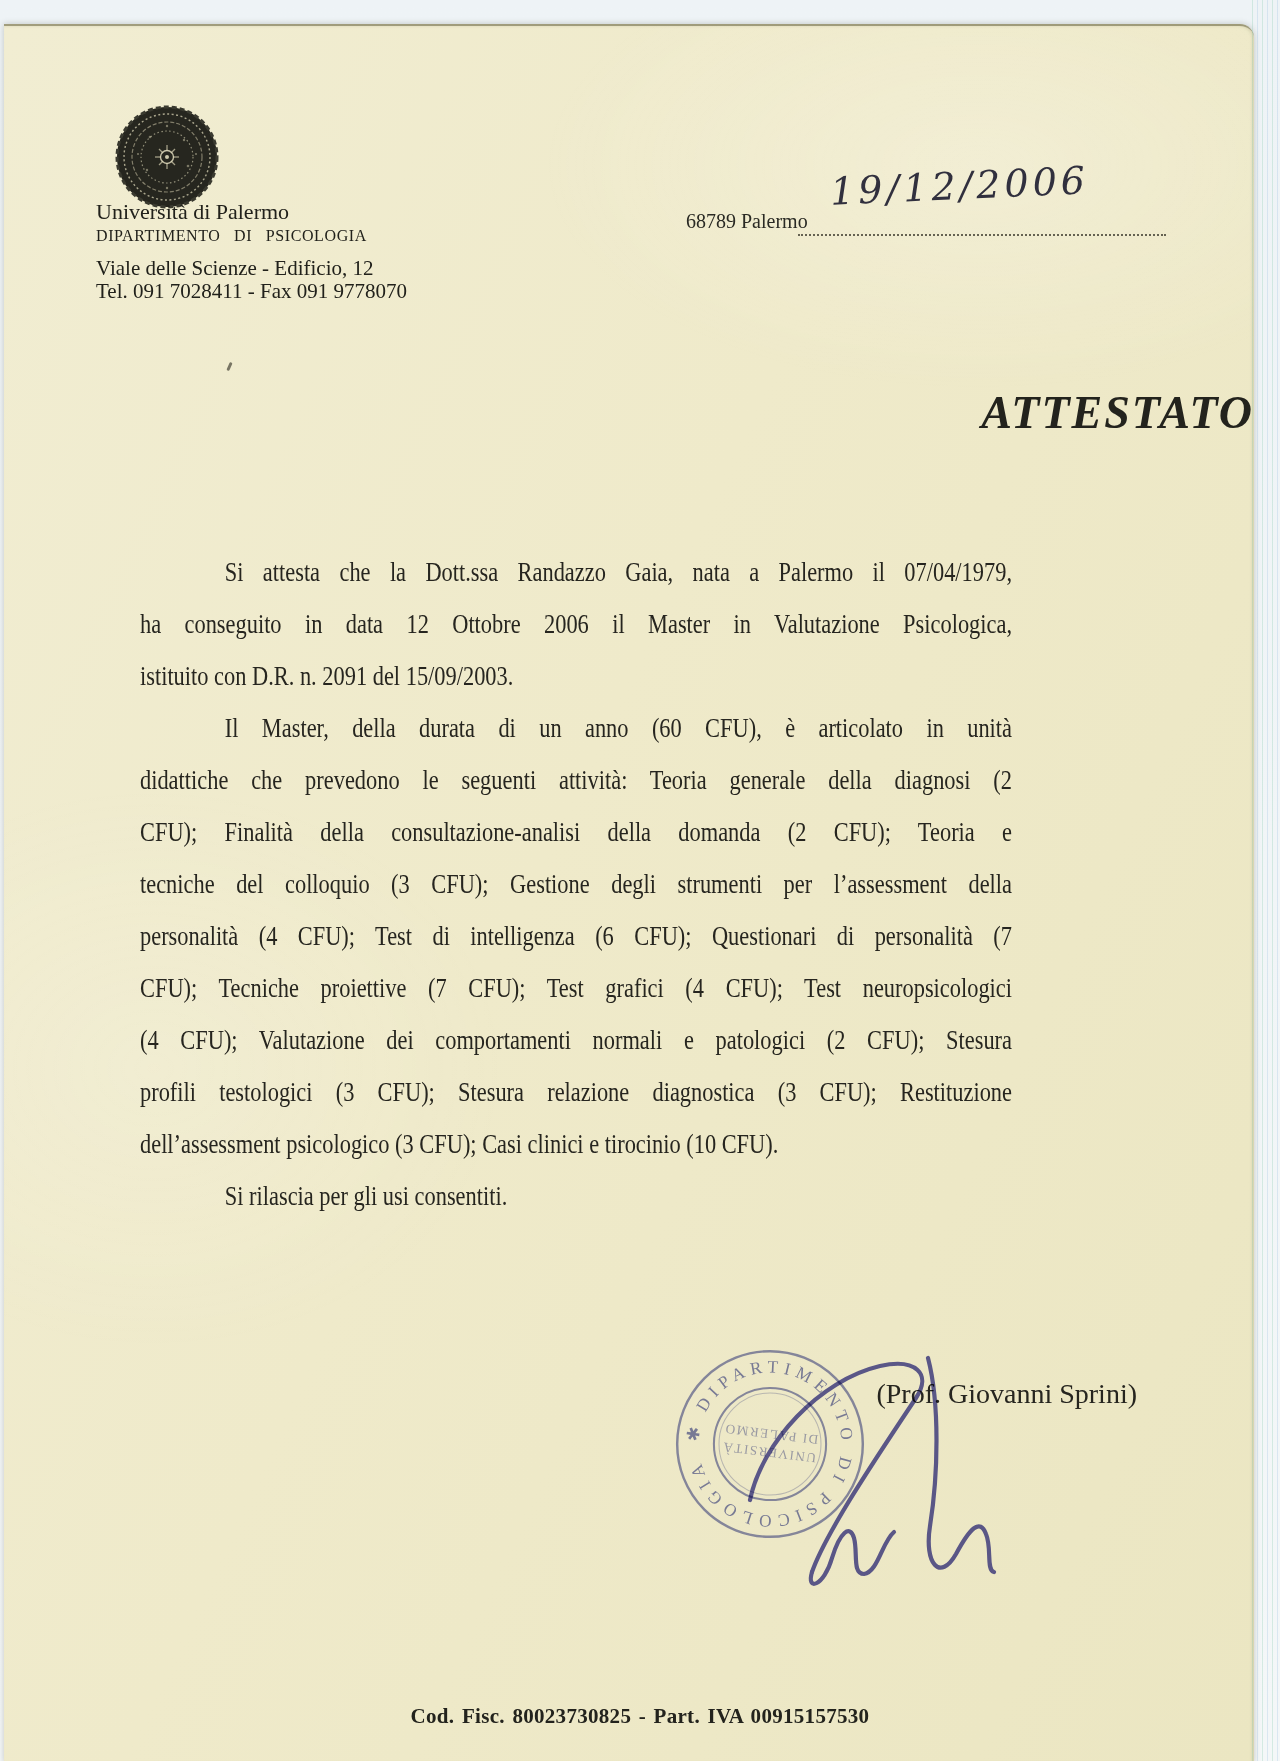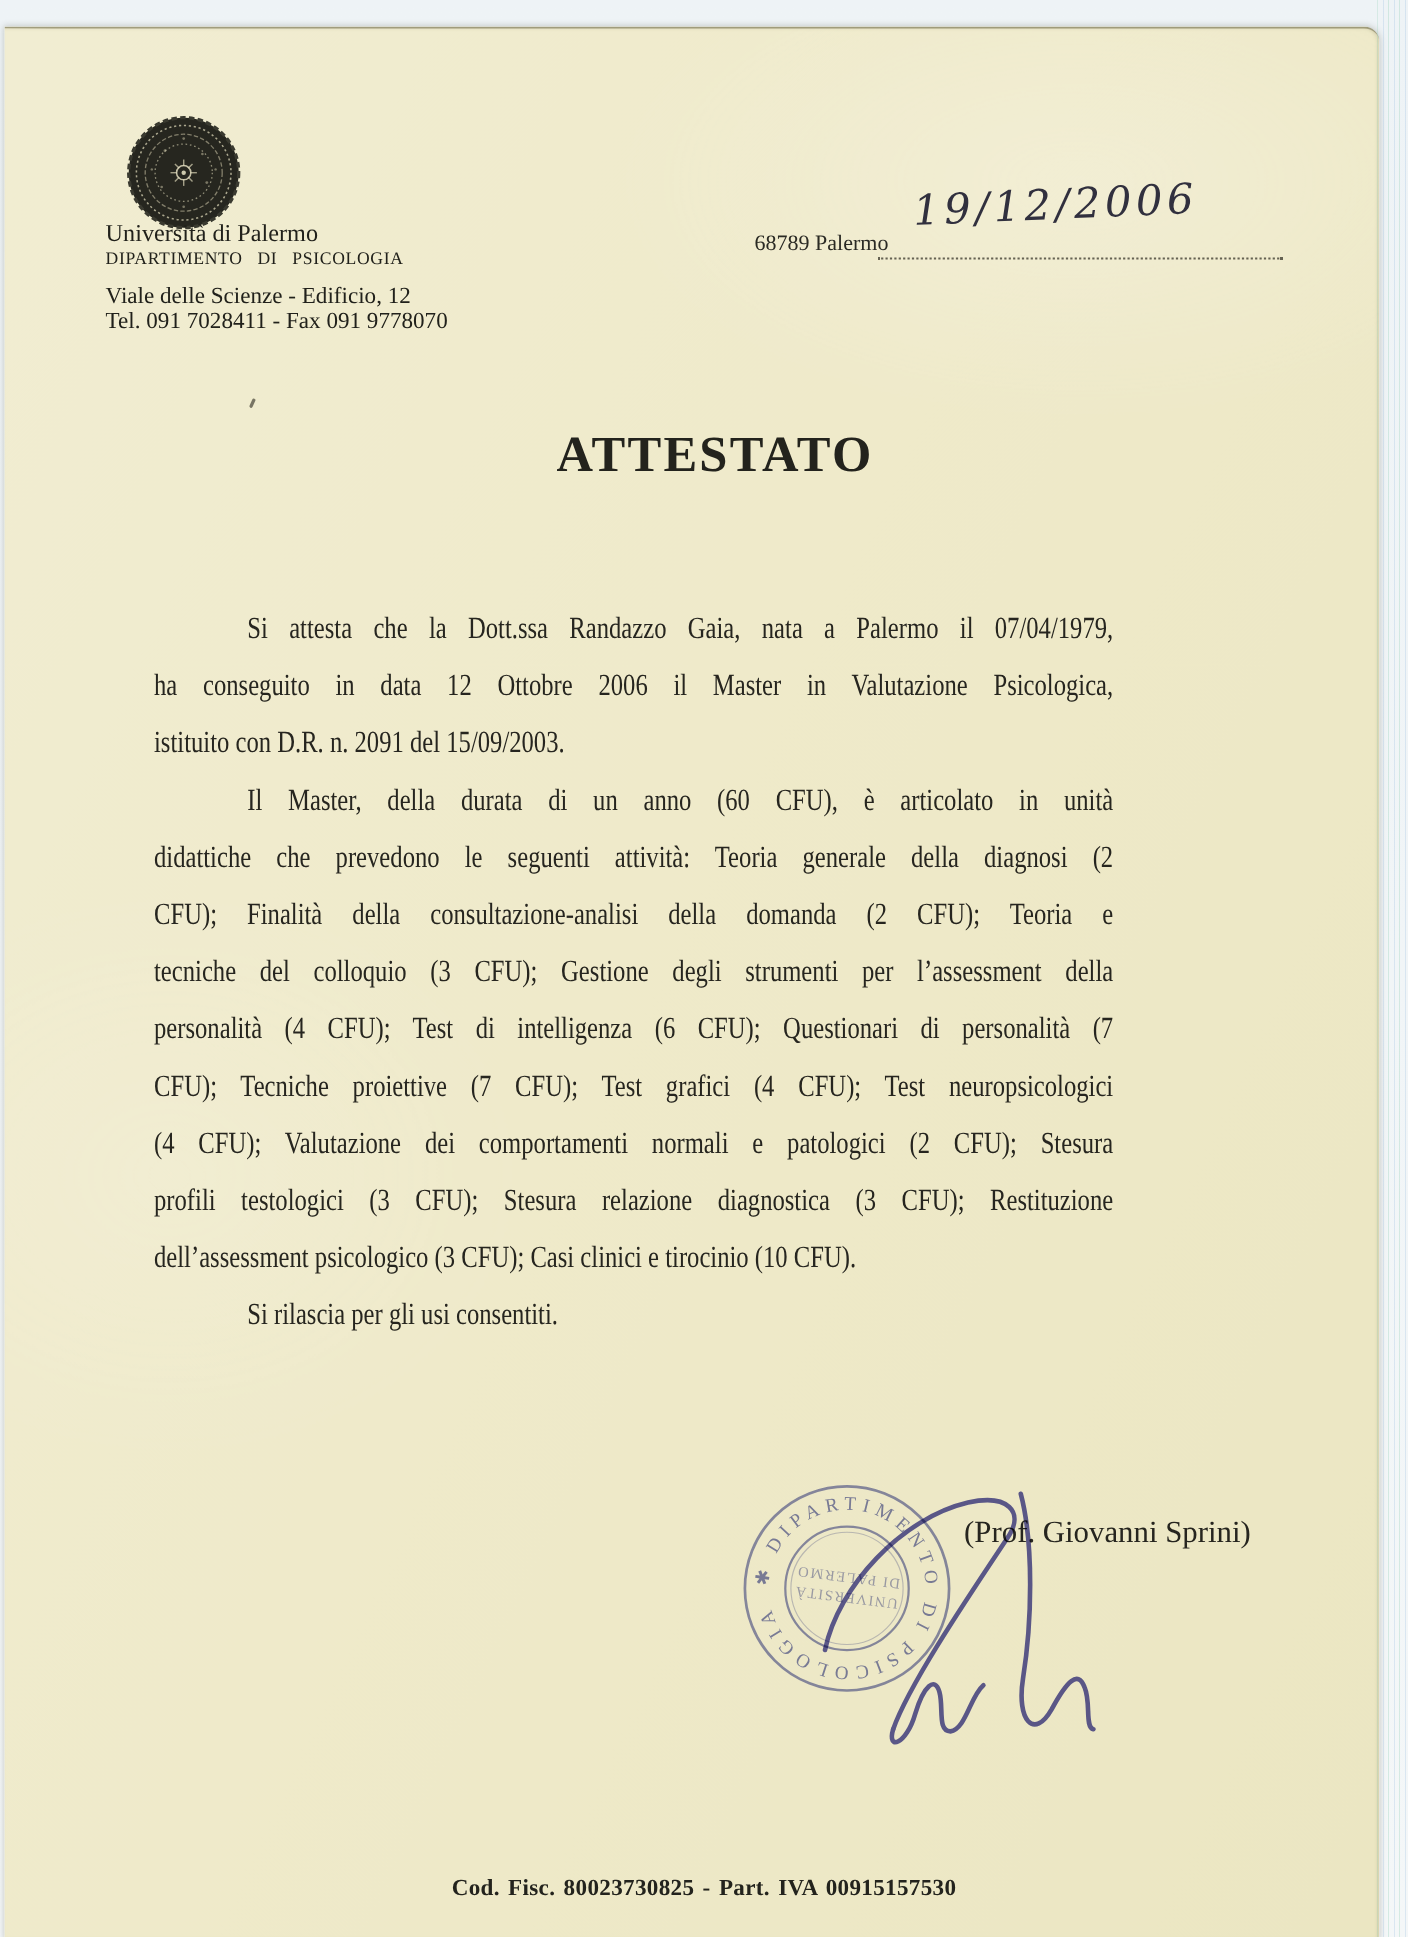--- a/index.html
+++ b/index.html
@@ -44,22 +44,23 @@
   .dl-hand{
     position:absolute;left:150px;top:-12px;
     font-family:"DejaVu Serif", serif;font-style:italic;
     font-size:38px;letter-spacing:4px;color:#31303e;
     transform:rotate(-2.5deg);
   }
 
   
   .title{
     position:absolute;left:0;top:360px;width:100%;padding-left:42px;
-    text-align:center;font-size:46px;font-weight:bold;letter-spacing:2px;
+    text-align:right;font-size:46px;font-weight:bold;letter-spacing:2px;
     color:#23231d;
+    font-style:italic;
   }
 
   
   .body-block{
     position:absolute;left:136px;top:520px;width:1090px;
     transform:scaleX(.8);transform-origin:0 0;
     font-size:28px;color:#26251f;
   }
   .line{height:52px;line-height:52px;overflow:hidden;text-align:justify;text-align-last:left;white-space:nowrap0;}
   .line.j{text-align-last:justify;}

